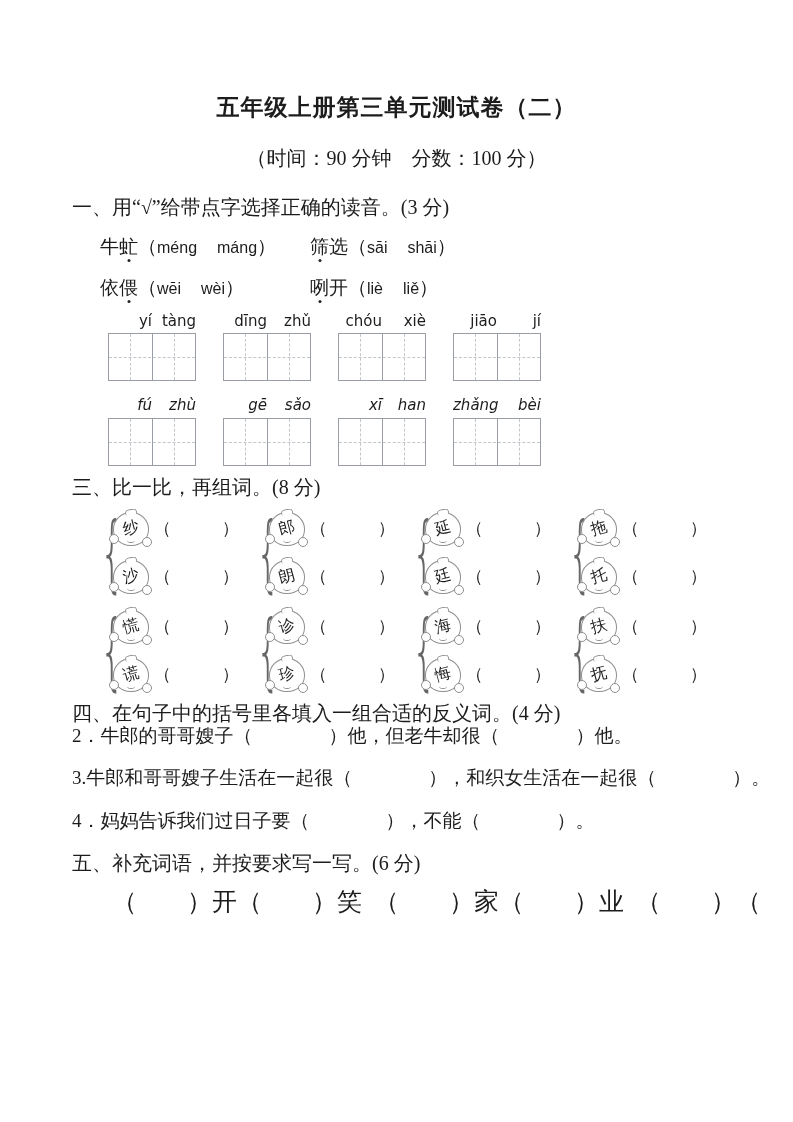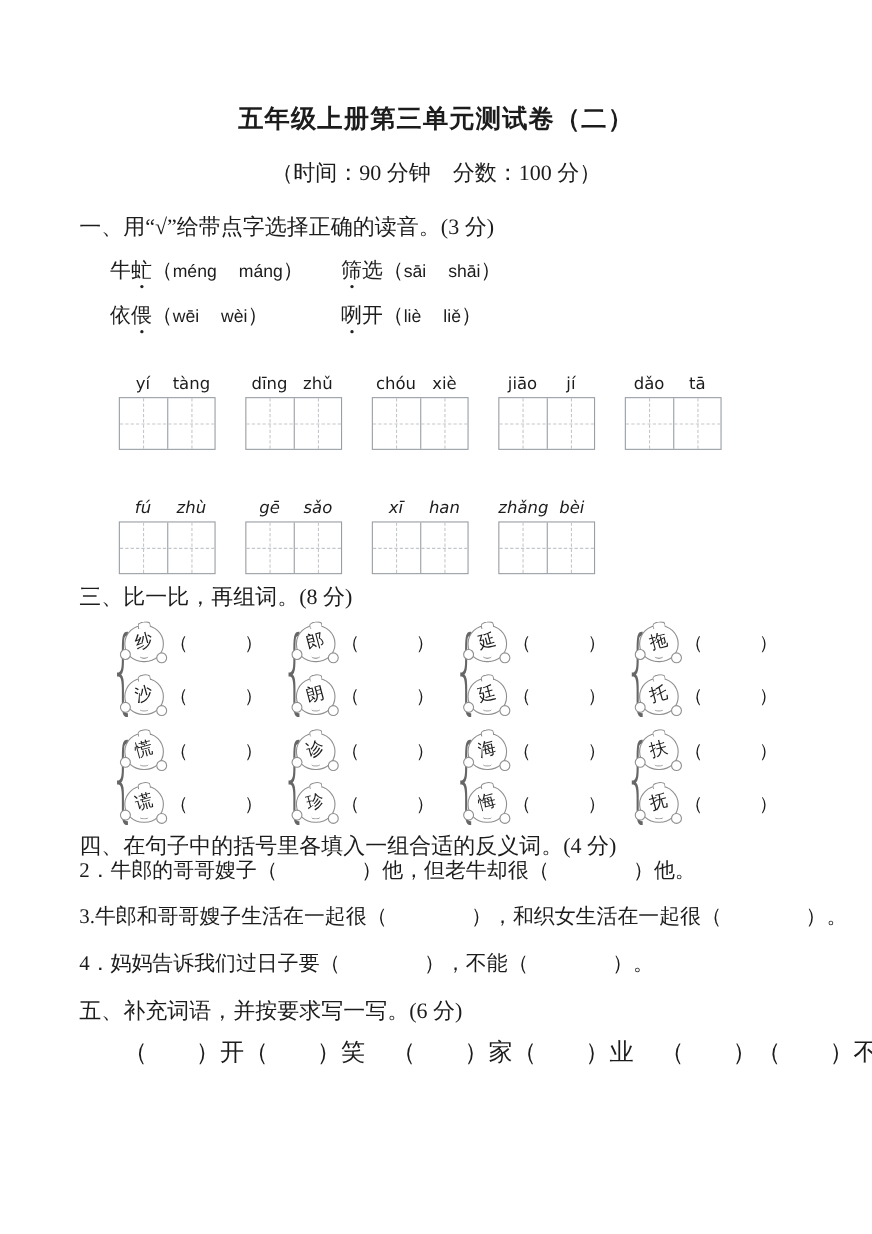--- a/index.html
+++ b/index.html
@@ -23,21 +23,21 @@
   .py { font-family:Liberation Sans, sans-serif; font-size:16px; }
   .py2 { margin-left:20px; }
   .dotchar { position:relative; display:inline-block; }
   .dotchar::after { content:""; position:absolute; left:50%; bottom:-4px; transform:translateX(-50%);
     width:3px; height:3px; background:#222; border-radius:50%; }
 
   
   .wrow { display:flex; gap:27px; margin:14px 0 0 108px; }
   .wordbox { width:88px; }
   .py-label { display:flex; font-family:"DejaVu Sans","Liberation Sans",sans-serif; font-size:15px; margin-bottom:3px; }
-  .py-label span { flex:1; text-align:center;margin-top:28px; }
+  .py-label span { flex:1; text-align:right; }
   .wgrid { width:88px; height:48px; border:1.5px solid #989ea4; display:flex; position:relative; box-sizing:border-box; background:#fff; }
   .wgrid::after { content:""; position:absolute; left:0; right:0; top:50%; border-top:1px dashed #c3c7cb; }
   .wcell { flex:1; position:relative; }
   .wcell + .wcell { border-left:1px solid #989ea4; }
   .wcell::after { content:""; position:absolute; top:0; bottom:0; left:50%; border-left:1px dashed #c3c7cb; }
 
   
   .s3row { display:flex; gap:12px; margin-left:95px; }
   .s3row1 { margin-top:12px; }
   .s3row2 { margin-top:14px; }
@@ -57,21 +57,21 @@
   .ear-r { right:-4px; bottom:-2px; }
   .bchar { font-size:16px; font-weight:normal; font-style:normal; transform:rotate(-15deg); }
   .s3blank { font-size:17px; white-space:pre; }
 
   
   .s4item { margin:0 0 0 72px; font-size:19px; white-space:nowrap; }
   .s4item.first { margin-top:16px; }
   .s4item + .s4item { margin-top:21px; }
 
   
-  .s5row { display:flex; gap:24px; margin:13px 0 0 112px; font-size:22px; white-space:pre; }
+  .s5row { display:flex; gap:12px; margin:13px 0 0 112px; font-size:25px; white-space:pre; }
 
   .page-number { position:absolute; left:0; right:0; top:1032px; text-align:center; font-size:14px; letter-spacing:1px; }
 </style>
 </head>
 <body>
 
 <div class="page">
 
   <div class="title">五年级上册第三单元测试卷（二）</div>
   <div class="subtitle">（时间：90 分钟　分数：100 分）</div>
@@ -114,30 +114,20 @@
         </div>
       <div class="wgrid">
           <div class="wcell"></div>
           <div class="wcell"></div>
         </div>
     </div>
     <div class="wordbox">
       <div class="py-label">
           <span>jiāo</span>
           <span>jí</span>
-        </div>
-      <div class="wgrid">
-          <div class="wcell"></div>
-          <div class="wcell"></div>
-        </div>
-    </div>
-    <div class="wordbox">
-      <div class="py-label">
-          <span>dǎo</span>
-          <span>tā</span>
         </div>
       <div class="wgrid">
           <div class="wcell"></div>
           <div class="wcell"></div>
         </div>
     </div>
   </div>
   <div class="wrow" style="margin-top:16px;font-style:italic;">
     <div class="wordbox">
       <div class="py-label">

